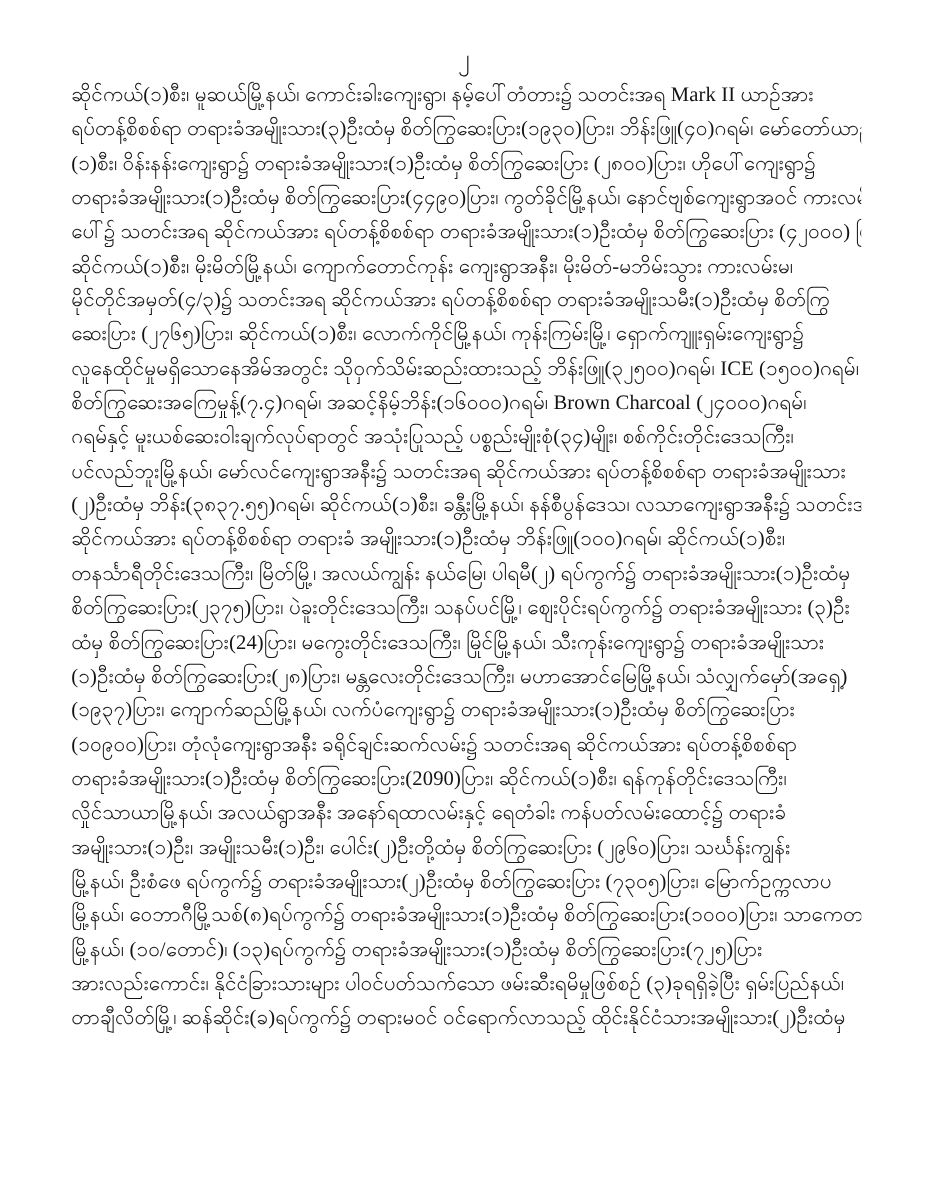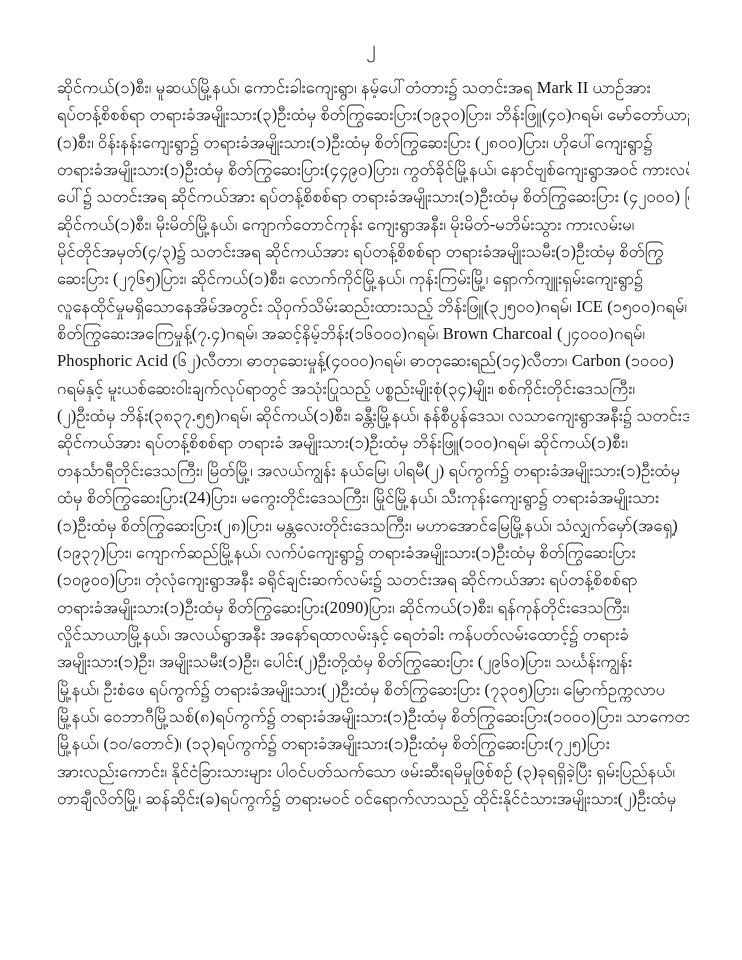--- a/index.html
+++ b/index.html
@@ -21,21 +21,21 @@
     top: 36px;
     left: 0;
     right: 0;
     text-align: center;
     font-size: 19px;
     line-height: 24px;
     color: #131313;
   }
   .body-text {
     position: absolute;
-    top: 74px;
+    top: 62px;
     left: 57px;
     width: 632px;
   }
   .text-line {
     font-size: 16.5px;
     line-height: 27.35px;
     height: 27.35px;
     overflow: hidden;
     white-space: nowrap;
     text-align: justify;
@@ -59,25 +59,26 @@
       <div class="text-line">ဆိုင်ကယ်(၁)စီး၊ မူဆယ်မြို့နယ်၊ ကောင်းခါးကျေးရွာ၊ နမ့်ပေါ်တံတား၌ သတင်းအရ Mark II ယာဉ်အား</div>
       <div class="text-line">ရပ်တန့်စိစစ်ရာ တရားခံအမျိုးသား(၃)ဦးထံမှ စိတ်ကြွဆေးပြား(၁၉၃၀)ပြား၊ ဘိန်းဖြူ(၄၀)ဂရမ်၊ မော်တော်ယာဉ်</div>
       <div class="text-line">(၁)စီး၊ ဝိန်းနန်းကျေးရွာ၌ တရားခံအမျိုးသား(၁)ဦးထံမှ စိတ်ကြွဆေးပြား (၂၈၀၀)ပြား၊ ဟိုပေါ်ကျေးရွာ၌</div>
       <div class="text-line">တရားခံအမျိုးသား(၁)ဦးထံမှ စိတ်ကြွဆေးပြား(၄၄၉၀)ပြား၊ ကွတ်ခိုင်မြို့နယ်၊ နောင်ဗျစ်ကျေးရွာအဝင် ကားလမ်းမ</div>
       <div class="text-line">ပေါ်၌ သတင်းအရ ဆိုင်ကယ်အား ရပ်တန့်စိစစ်ရာ တရားခံအမျိုးသား(၁)ဦးထံမှ စိတ်ကြွဆေးပြား (၄၂၀၀၀) ပြား၊</div>
       <div class="text-line">ဆိုင်ကယ်(၁)စီး၊ မိုးမိတ်မြို့နယ်၊ ကျောက်တောင်ကုန်း ကျေးရွာအနီး၊ မိုးမိတ်-မဘိမ်းသွား ကားလမ်းမ၊</div>
       <div class="text-line">မိုင်တိုင်အမှတ်(၄/၃)၌ သတင်းအရ ဆိုင်ကယ်အား ရပ်တန့်စိစစ်ရာ တရားခံအမျိုးသမီး(၁)ဦးထံမှ စိတ်ကြွ</div>
       <div class="text-line">ဆေးပြား (၂၇၆၅)ပြား၊ ဆိုင်ကယ်(၁)စီး၊ လောက်ကိုင်မြို့နယ်၊ ကုန်းကြမ်းမြို့၊ ရှောက်ကျူးရှမ်းကျေးရွာ၌</div>
       <div class="text-line">လူနေထိုင်မှုမရှိသောနေအိမ်အတွင်း သိုဝှက်သိမ်းဆည်းထားသည့် ဘိန်းဖြူ(၃၂၅၀၀)ဂရမ်၊ ICE (၁၅၀၀)ဂရမ်၊</div>
       <div class="text-line">စိတ်ကြွဆေးအကြေမှုန့်(၇.၄)ဂရမ်၊ အဆင့်နိမ့်ဘိန်း(၁၆၀၀၀)ဂရမ်၊ Brown Charcoal (၂၄၀၀၀)ဂရမ်၊</div>
-      <div class="text-line">Phosphoric Acid (၆၂)လီတာ၊ ဓာတုဆေးမှုန့်(၄၀၀၀)ဂရမ်၊ ဓာတုဆေးရည်(၁၄)လီတာ၊ Carbon (၁၀၀၀)</div>
       <div class="text-line">ဂရမ်နှင့် မူးယစ်ဆေးဝါးချက်လုပ်ရာတွင် အသုံးပြုသည့် ပစ္စည်းမျိုးစုံ(၃၄)မျိုး၊ စစ်ကိုင်းတိုင်းဒေသကြီး၊</div>
+      <div class="text-line">ပင်လည်ဘူးမြို့နယ်၊ မော်လင်ကျေးရွာအနီး၌ သတင်းအရ ဆိုင်ကယ်အား ရပ်တန့်စိစစ်ရာ တရားခံအမျိုးသား</div>
       <div class="text-line">(၂)ဦးထံမှ ဘိန်း(၃၈၃၇.၅၅)ဂရမ်၊ ဆိုင်ကယ်(၁)စီး၊ ခန္တီးမြို့နယ်၊ နန်စီပွန်ဒေသ၊ လသာကျေးရွာအနီး၌ သတင်းအရ</div>
       <div class="text-line">ဆိုင်ကယ်အား ရပ်တန့်စိစစ်ရာ တရားခံ အမျိုးသား(၁)ဦးထံမှ ဘိန်းဖြူ(၁၀၀)ဂရမ်၊ ဆိုင်ကယ်(၁)စီး၊</div>
       <div class="text-line">တနင်္သာရီတိုင်းဒေသကြီး၊ မြိတ်မြို့၊ အလယ်ကျွန်း နယ်မြေ၊ ပါရမီ(၂) ရပ်ကွက်၌ တရားခံအမျိုးသား(၁)ဦးထံမှ</div>
+      <div class="text-line">စိတ်ကြွဆေးပြား(၂၃၇၅)ပြား၊ ပဲခူးတိုင်းဒေသကြီး၊ သနပ်ပင်မြို့၊ ဈေးပိုင်းရပ်ကွက်၌ တရားခံအမျိုးသား (၃)ဦး</div>
       <div class="text-line">ထံမှ စိတ်ကြွဆေးပြား(24)ပြား၊ မကွေးတိုင်းဒေသကြီး၊ မြိုင်မြို့နယ်၊ သီးကုန်းကျေးရွာ၌ တရားခံအမျိုးသား</div>
       <div class="text-line">(၁)ဦးထံမှ စိတ်ကြွဆေးပြား(၂၈)ပြား၊ မန္တလေးတိုင်းဒေသကြီး၊ မဟာအောင်မြေမြို့နယ်၊ သံလျှက်မှော်(အရှေ့)</div>
       <div class="text-line">(၁၉၃၇)ပြား၊ ကျောက်ဆည်မြို့နယ်၊ လက်ပံကျေးရွာ၌ တရားခံအမျိုးသား(၁)ဦးထံမှ စိတ်ကြွဆေးပြား</div>
       <div class="text-line">(၁၀၉၀၀)ပြား၊ တုံလုံကျေးရွာအနီး ခရိုင်ချင်းဆက်လမ်း၌ သတင်းအရ ဆိုင်ကယ်အား ရပ်တန့်စိစစ်ရာ</div>
       <div class="text-line">တရားခံအမျိုးသား(၁)ဦးထံမှ စိတ်ကြွဆေးပြား(2090)ပြား၊ ဆိုင်ကယ်(၁)စီး၊ ရန်ကုန်တိုင်းဒေသကြီး၊</div>
       <div class="text-line">လှိုင်သာယာမြို့နယ်၊ အလယ်ရွာအနီး အနော်ရထာလမ်းနှင့် ရေတံခါး ကန်ပတ်လမ်းထောင့်၌ တရားခံ</div>
       <div class="text-line">အမျိုးသား(၁)ဦး၊ အမျိုးသမီး(၁)ဦး၊ ပေါင်း(၂)ဦးတို့ထံမှ စိတ်ကြွဆေးပြား (၂၉၆၀)ပြား၊ သင်္ဃန်းကျွန်း</div>
       <div class="text-line">မြို့နယ်၊ ဦးစံဖေ ရပ်ကွက်၌ တရားခံအမျိုးသား(၂)ဦးထံမှ စိတ်ကြွဆေးပြား (၇၃၀၅)ပြား၊ မြောက်ဥက္ကလာပ</div>
       <div class="text-line">မြို့နယ်၊ ဝေဘာဂီမြို့သစ်(၈)ရပ်ကွက်၌ တရားခံအမျိုးသား(၁)ဦးထံမှ စိတ်ကြွဆေးပြား(၁၀၀၀)ပြား၊ သာကေတ</div>
       <div class="text-line">မြို့နယ်၊ (၁၀/တောင်)၊ (၁၃)ရပ်ကွက်၌ တရားခံအမျိုးသား(၁)ဦးထံမှ စိတ်ကြွဆေးပြား(၇၂၅)ပြား</div>

